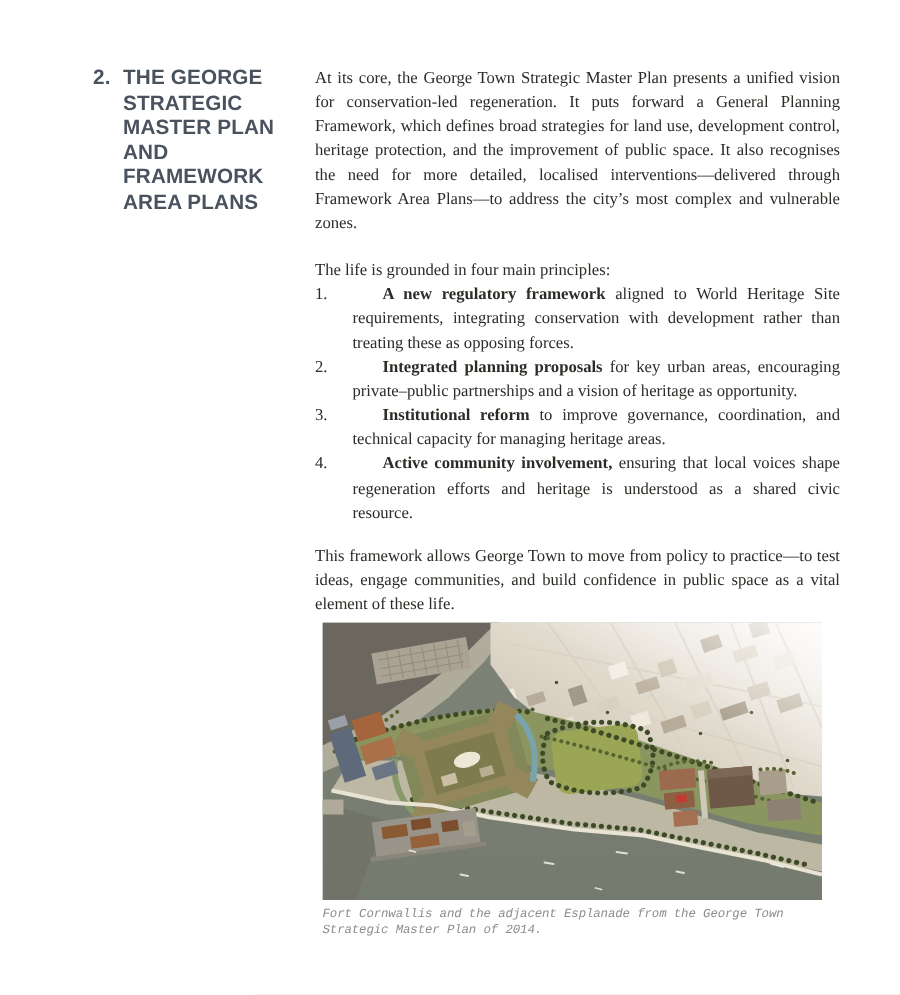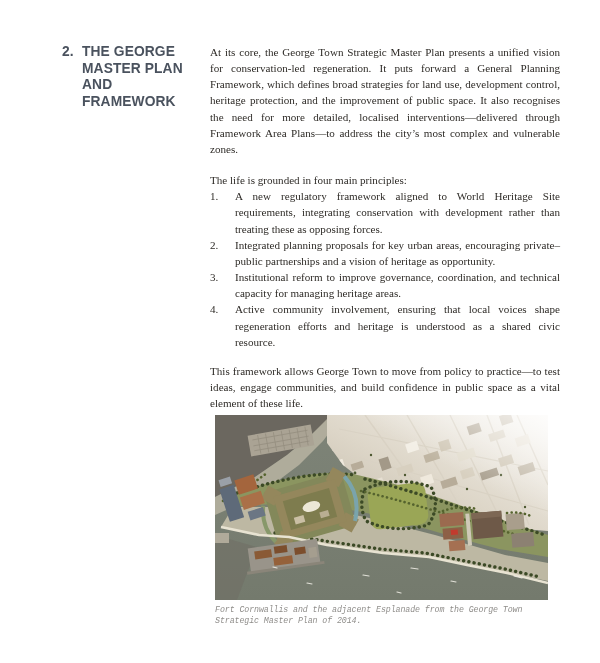--- a/index.html
+++ b/index.html
@@ -19,21 +19,21 @@
   .bodycol{
     position:absolute;left:210px;top:44px;width:350px;
     font-size:11.1px;line-height:16.15px;color:#2e2b27;
   }
   .para{text-align:justify;margin:0;}
   .para.p1{margin-bottom:15px;}
   .principles-intro{margin:0;text-align:justify;}
   .principle{display:flex;margin:0;}
   .principle .pnum{width:25px;flex:0 0 25px;}
   .principle .ptext{flex:1;text-align:justify;}
-  .principle b{font-weight:normal;}
+  .principle b{font-weight:bold;margin-left:20px;}
   .para.p2{margin-top:13px;}
   
   .figure{position:absolute;left:215px;top:415px;width:333px;}
   .figure svg{display:block;width:333px;height:185px;}
   .caption{
     position:absolute;left:215px;top:605px;width:338px;
     font-family:Liberation Mono, monospace;font-style:italic;
     font-size:8.3px;line-height:10.6px;color:#8f8d8a;letter-spacing:-.1px;
   }
   .dots{fill:none;stroke:#3c4a26;stroke-width:3.4;stroke-dasharray:.1 5.2;stroke-linecap:round;}
@@ -41,23 +41,25 @@
 </style>
 </head>
 <body>
 
 <div class="page">
 
   <aside class="section-heading">
     <span class="hnum">2.</span>
     <div class="hlines">
       <div>THE GEORGE</div>
+      <div>STRATEGIC</div>
       <div>MASTER PLAN</div>
       <div>AND</div>
       <div>FRAMEWORK</div>
+      <div>AREA PLANS</div>
     </div>
   </aside>
 
   <main class="bodycol">
     <p class="para p1">At its core, the George Town Strategic Master Plan presents a unified vision for conservation-led regeneration. It puts forward a General Planning Framework, which defines broad strategies for land use, development control, heritage protection, and the improvement of public space. It also recognises the need for more detailed, localised interventions—delivered through Framework Area Plans—to address the city’s most complex and vulnerable zones.</p>
 
     <p class="principles-intro">The life is grounded in four main principles:</p>
 
     <div class="principle">
       <span class="pnum">1.</span>

